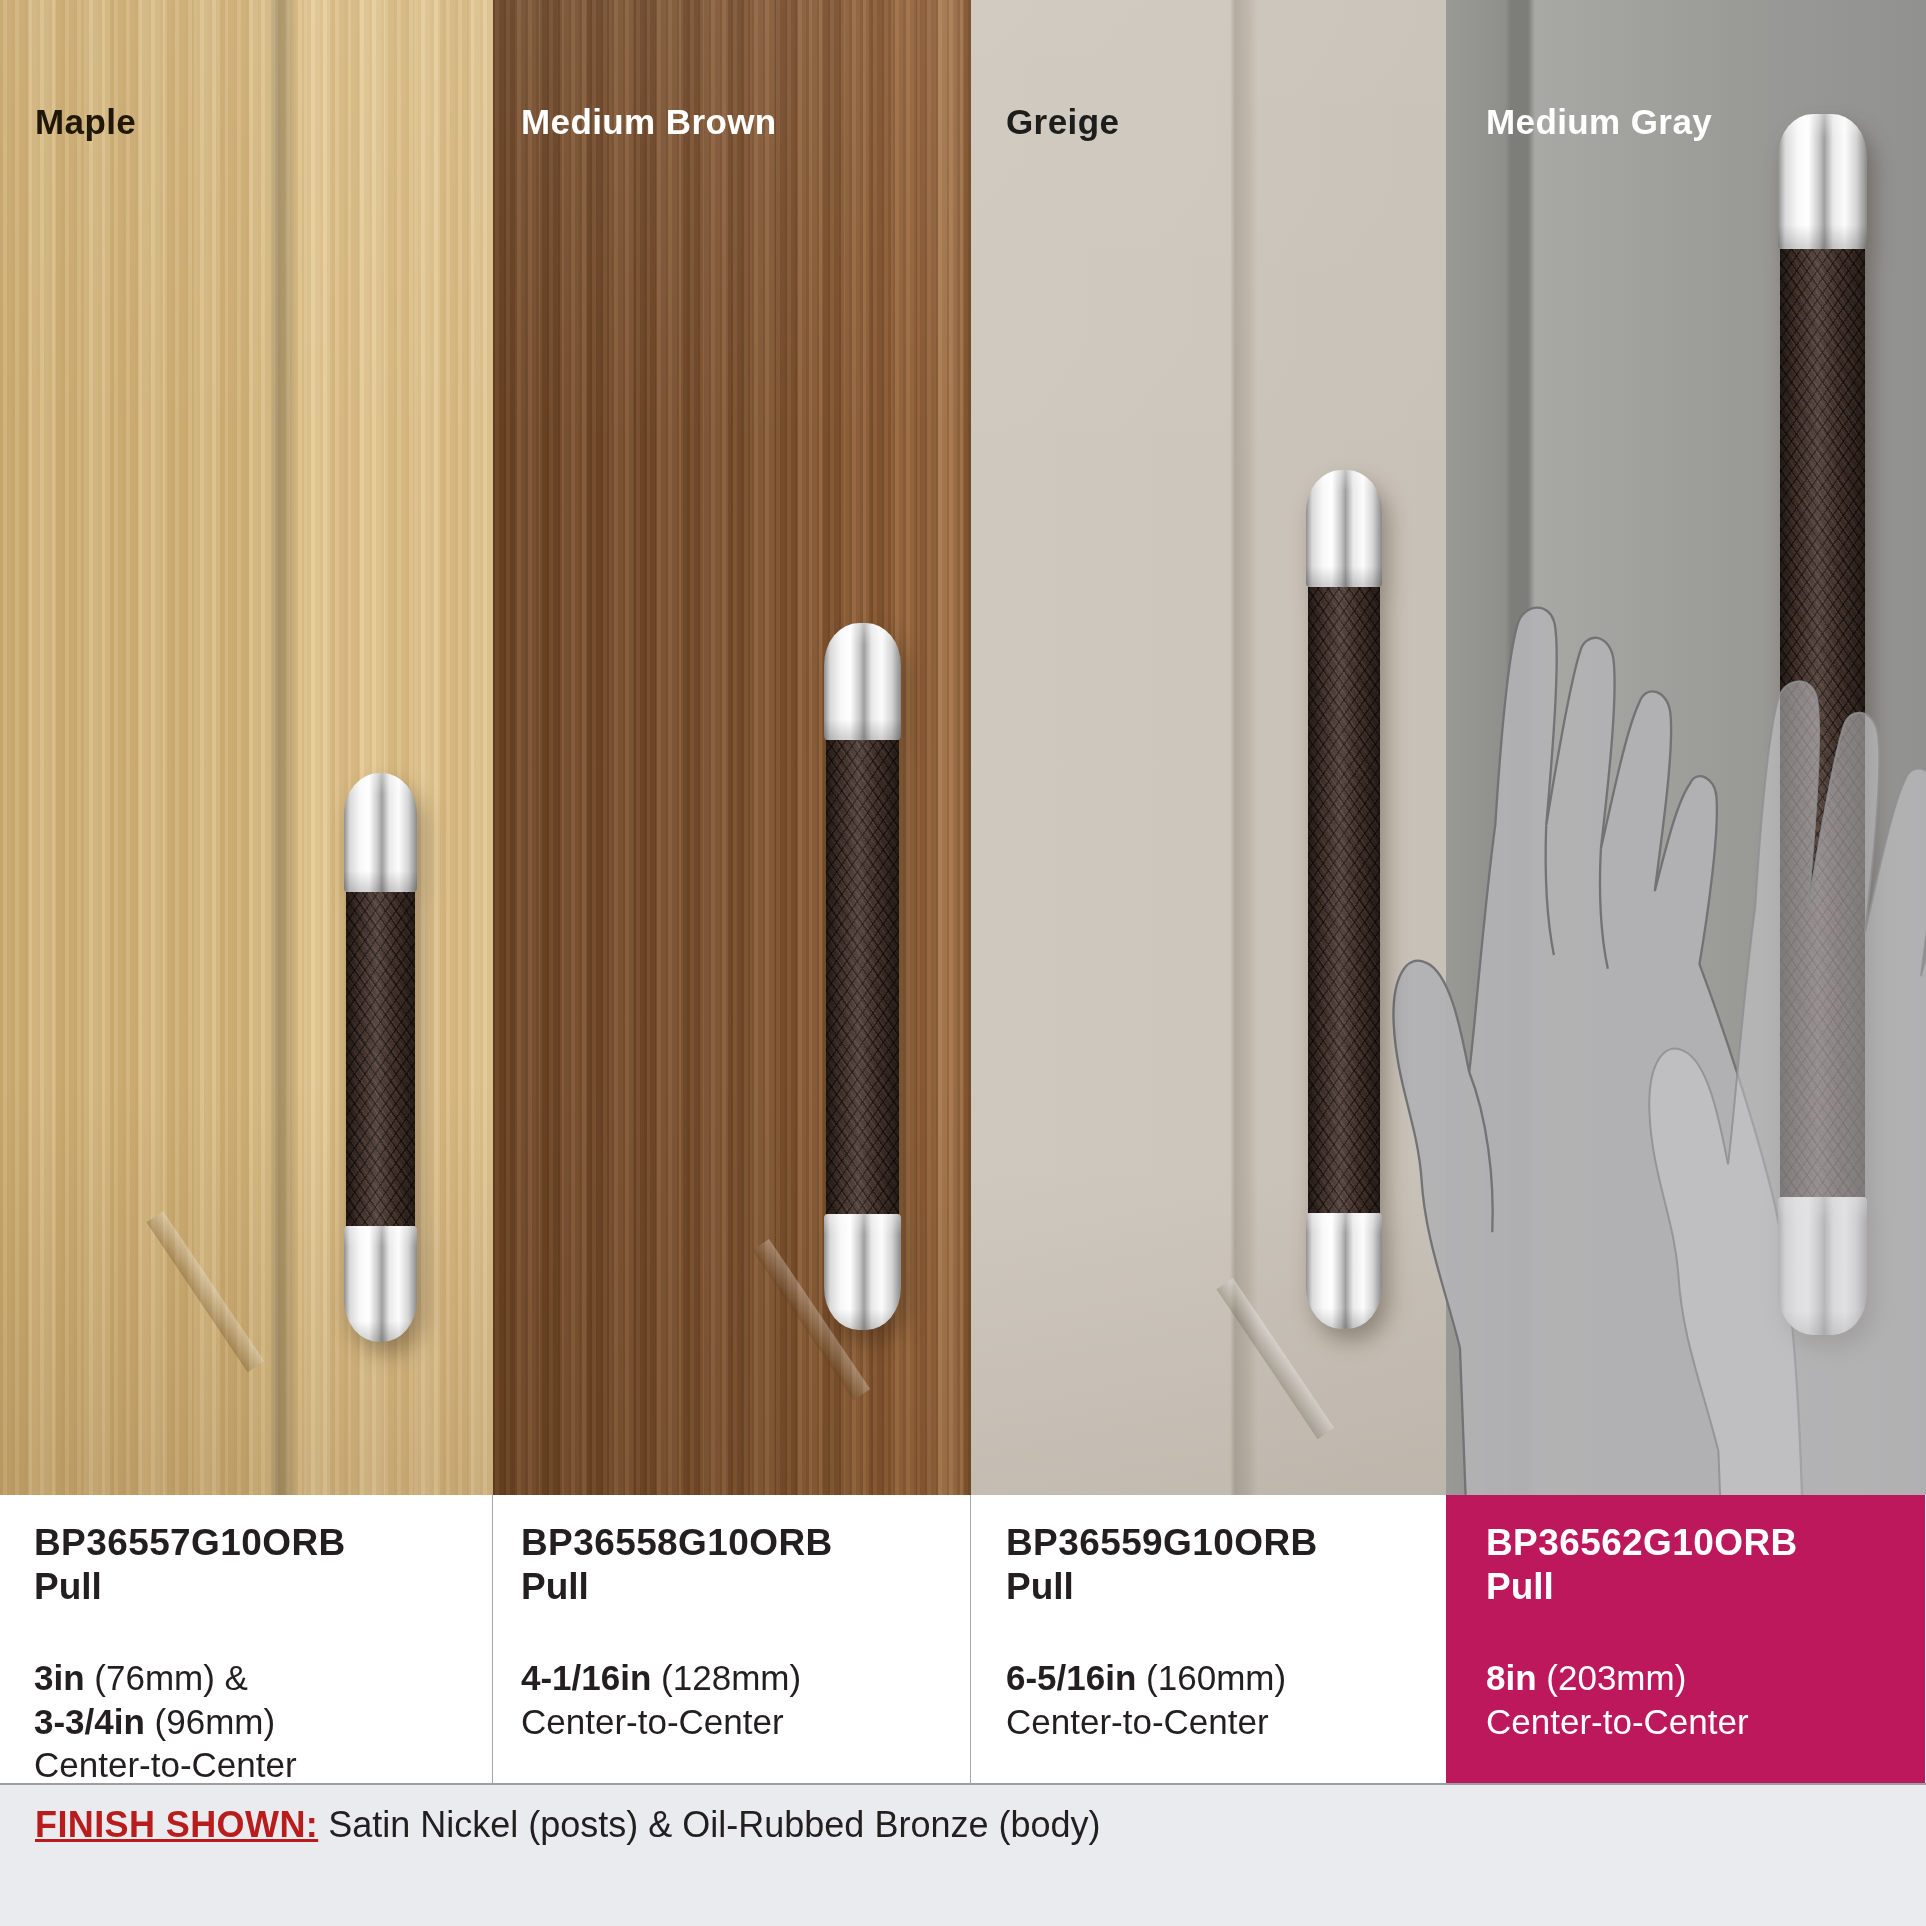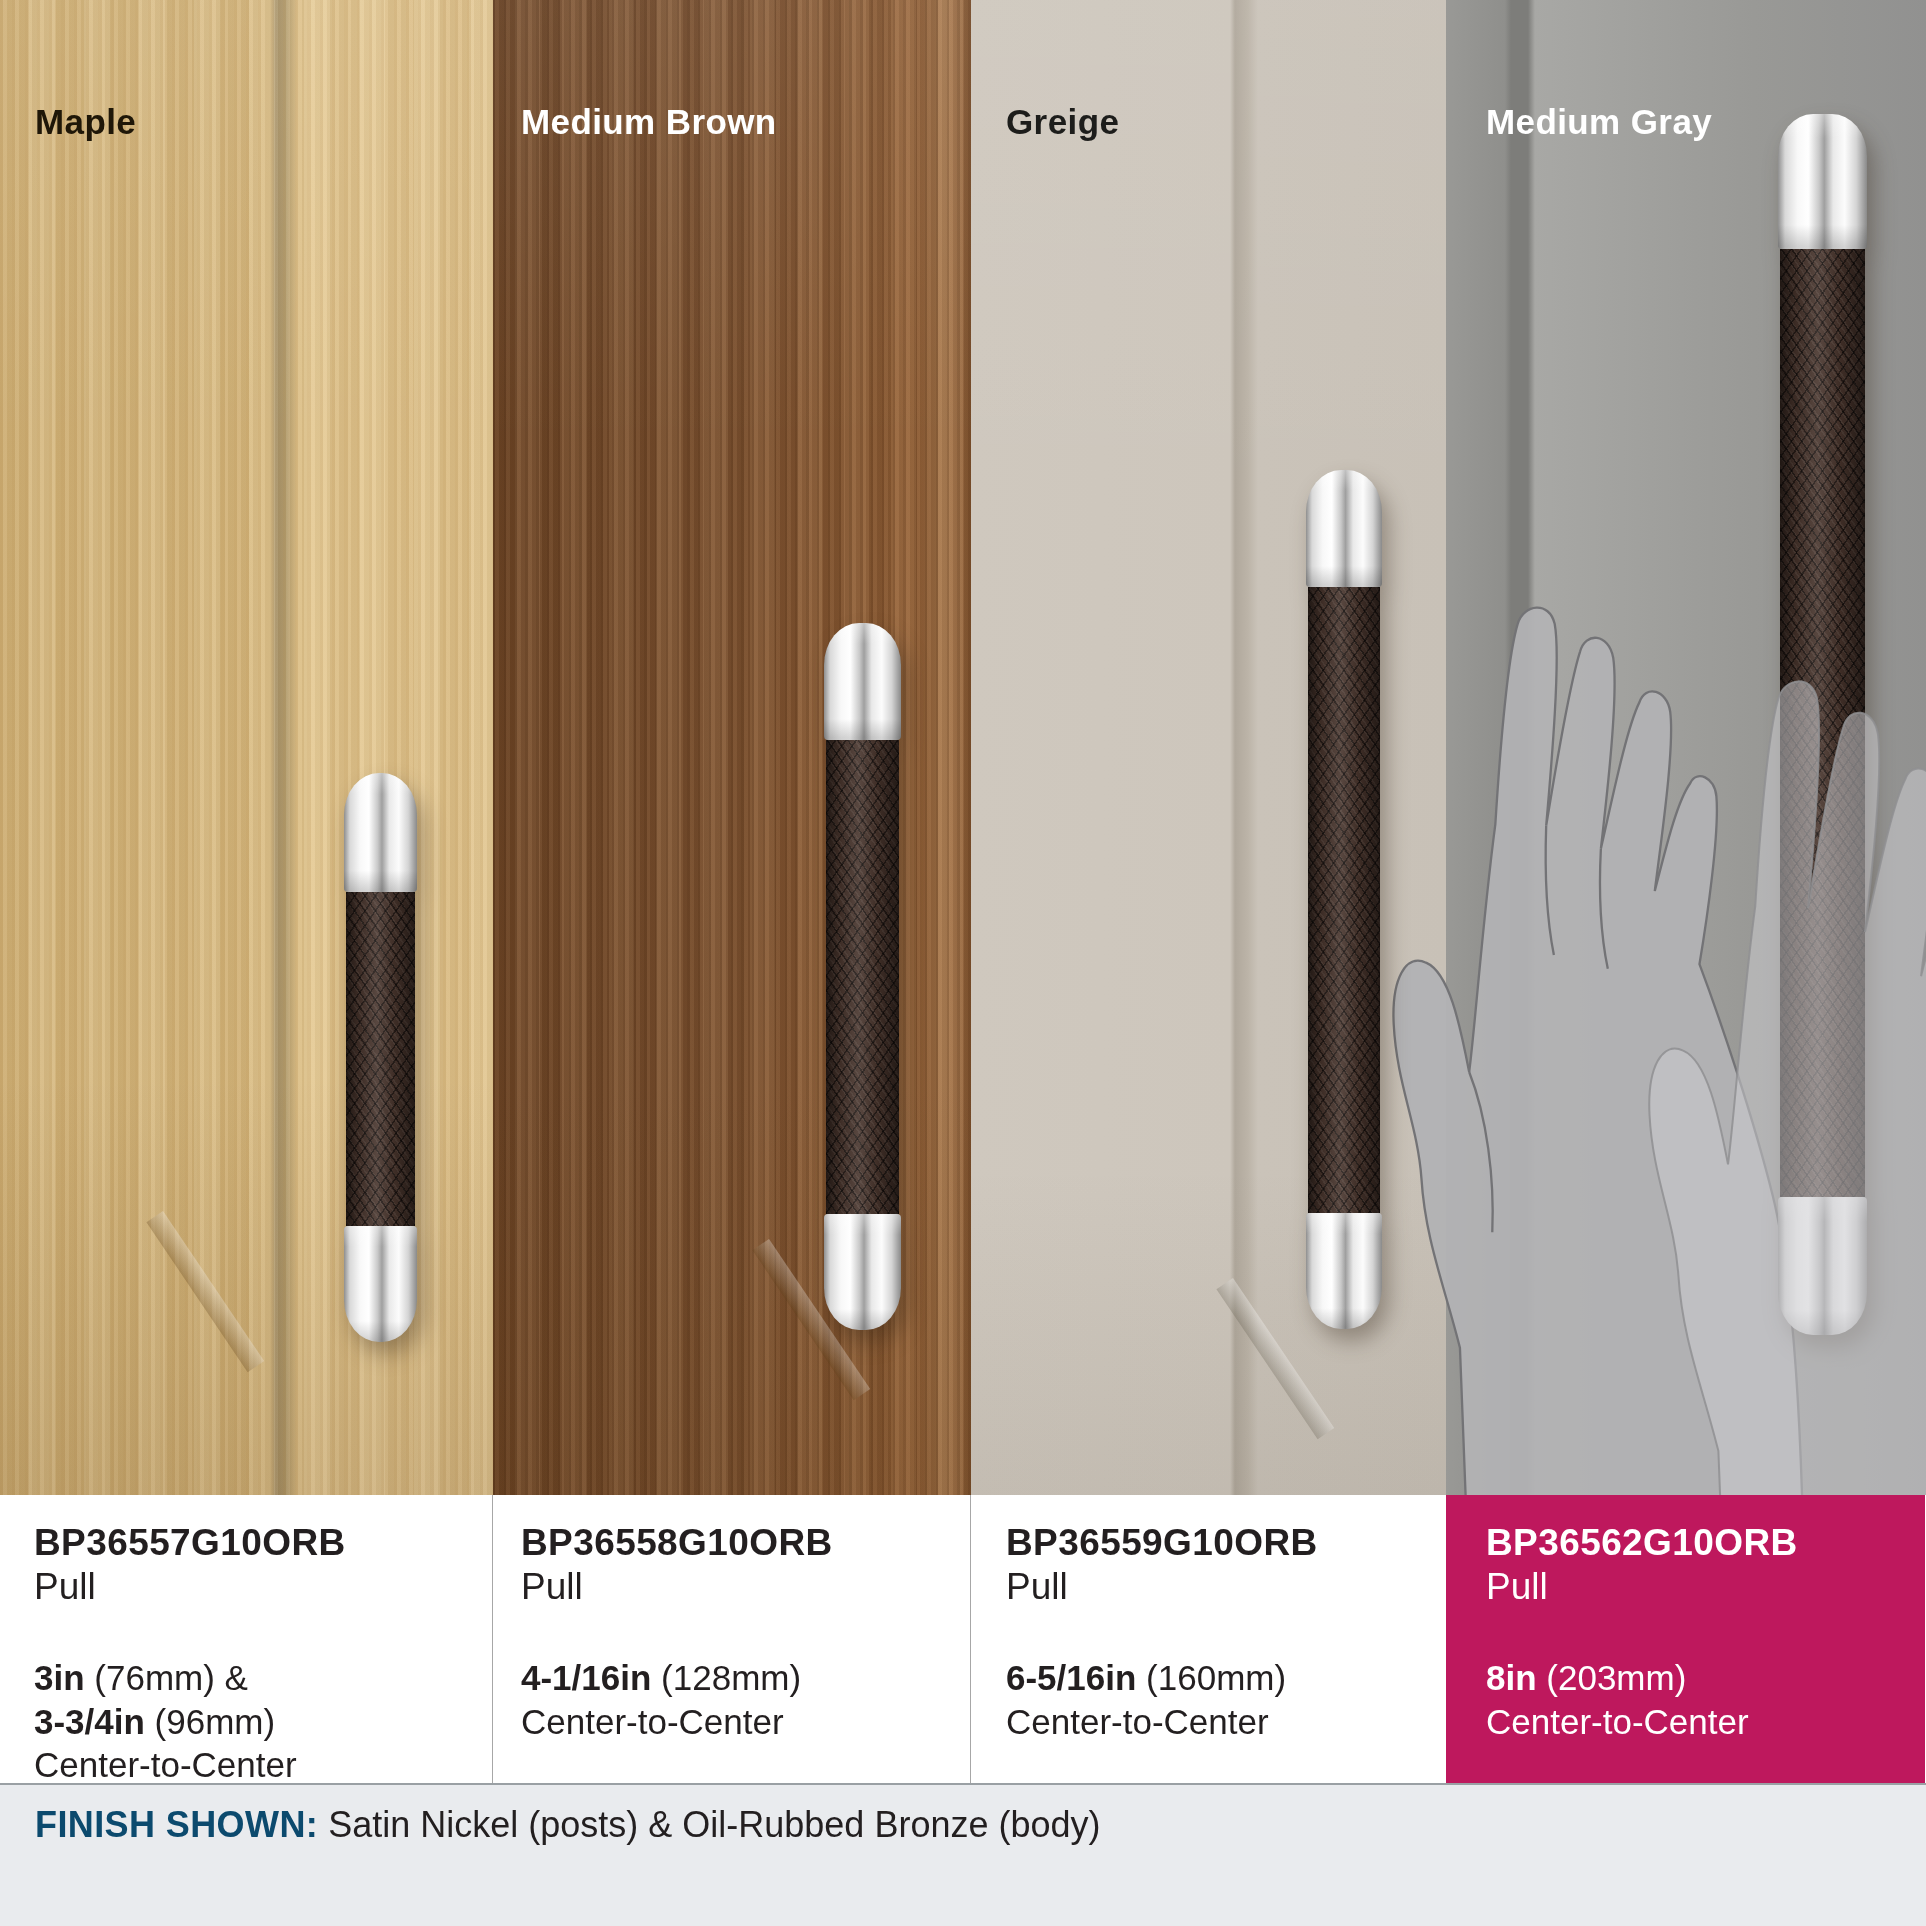--- a/index.html
+++ b/index.html
@@ -58,21 +58,21 @@
 
   
   .info{position:absolute;left:0;top:1495px;width:1926px;height:288px;display:flex;background:#fff;
         color:#231f20;}
   .cell{box-sizing:border-box;padding:26px 18.5px 0 34px;}
   .cell.c1{width:493px;border-right:1.5px solid #a7a7a7;}
   .cell.c2{width:478px;border-right:1.5px solid #a7a7a7;padding-left:28px;}
   .cell.c3{width:475px;border-right:0;padding-left:35px;}
   .cell.c4{width:479px;background:#be185d;color:#ffffff;padding-left:40px;}
   .code{font-size:37px;font-weight:700;line-height:1.18;letter-spacing:0.4px;}
-  .ptype{font-size:37px;font-weight:400;line-height:1.18;}
+  .ptype{font-size:37px;font-weight:700;line-height:1.18;}
   .dims{margin-top:48px;font-size:35px;line-height:1.24;}
   .dims b{font-weight:700;}
 
   
   .footer{position:absolute;left:0;top:1783px;width:1926px;height:143px;background:#e9ebee;
           border-top:2.3px solid #9aa0a4;box-sizing:border-box;padding:18.5px 0 0 35px;color:#231f20;}
   .finish-line{font-size:36px;}
   .finish-line .flabel{font-weight:700;letter-spacing:0.4px;}
   .disclaimer{margin-top:14px;font-size:32px;font-style:italic;color:#222426;}
 </style>
@@ -192,18 +192,18 @@
       <div class="ptype">Pull</div>
       <div class="dims">
         <div><b>8in</b><span> (203mm)</span></div>
         <div>Center-to-Center</div>
       </div>
     </div>
   </div>
 
   <div class="footer">
     <div class="finish-line">
-      <span class="flabel" style="color: #0c4a6e;">FINISH SHOWN:</span><span> Satin Nickel (posts) &amp; Oil-Rubbed Bronze (body)</span>
+      <span class="flabel" style="color: #b91c1c; text-decoration: underline;">FINISH SHOWN:</span><span> Satin Nickel (posts) &amp; Oil-Rubbed Bronze (body)</span>
     </div>
   </div>
 
 </div>
 
 
 </body></html>

